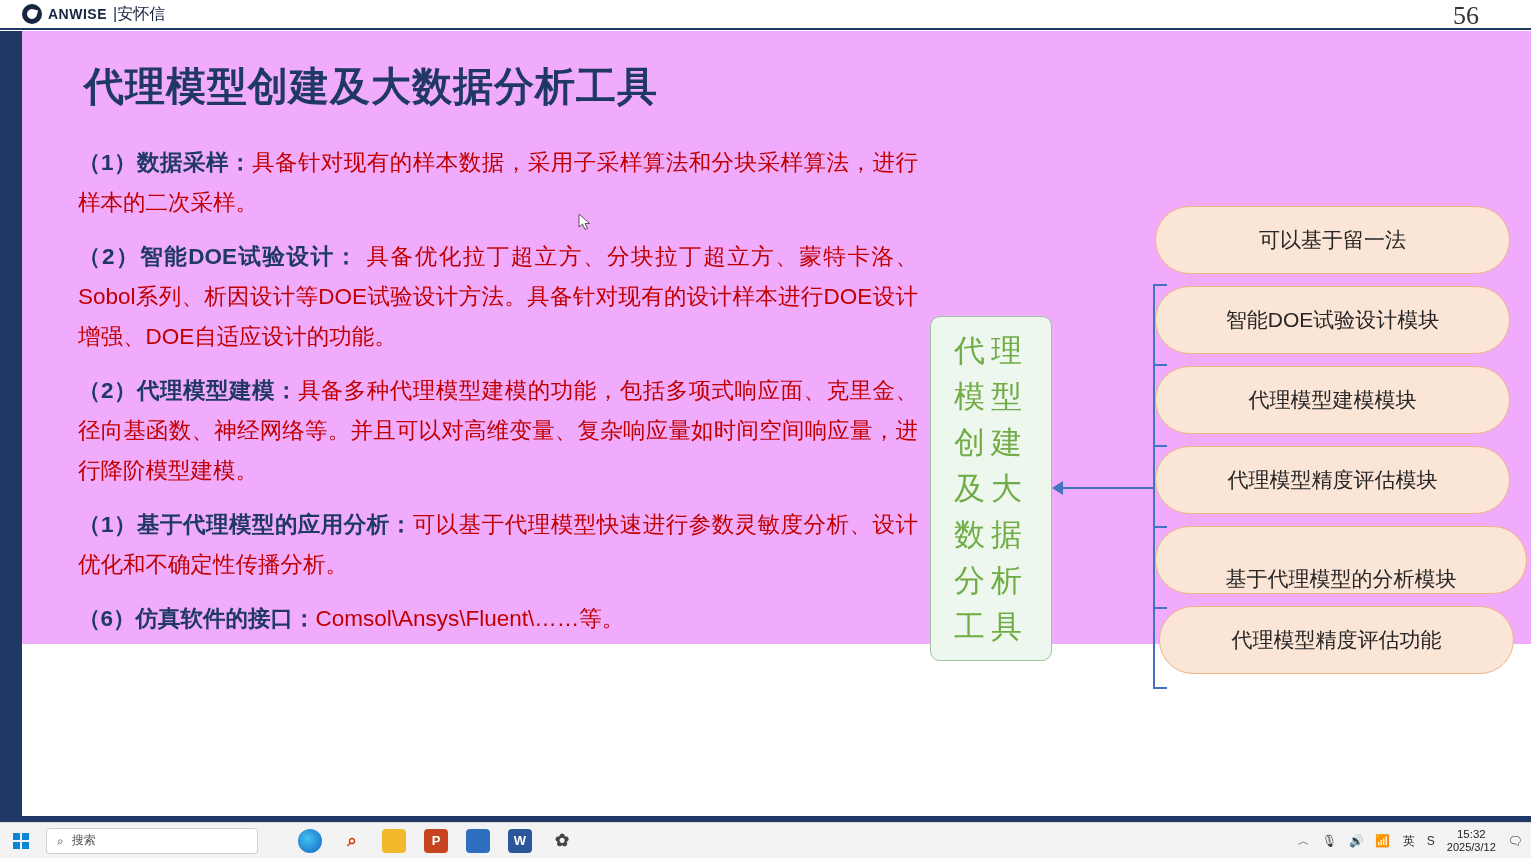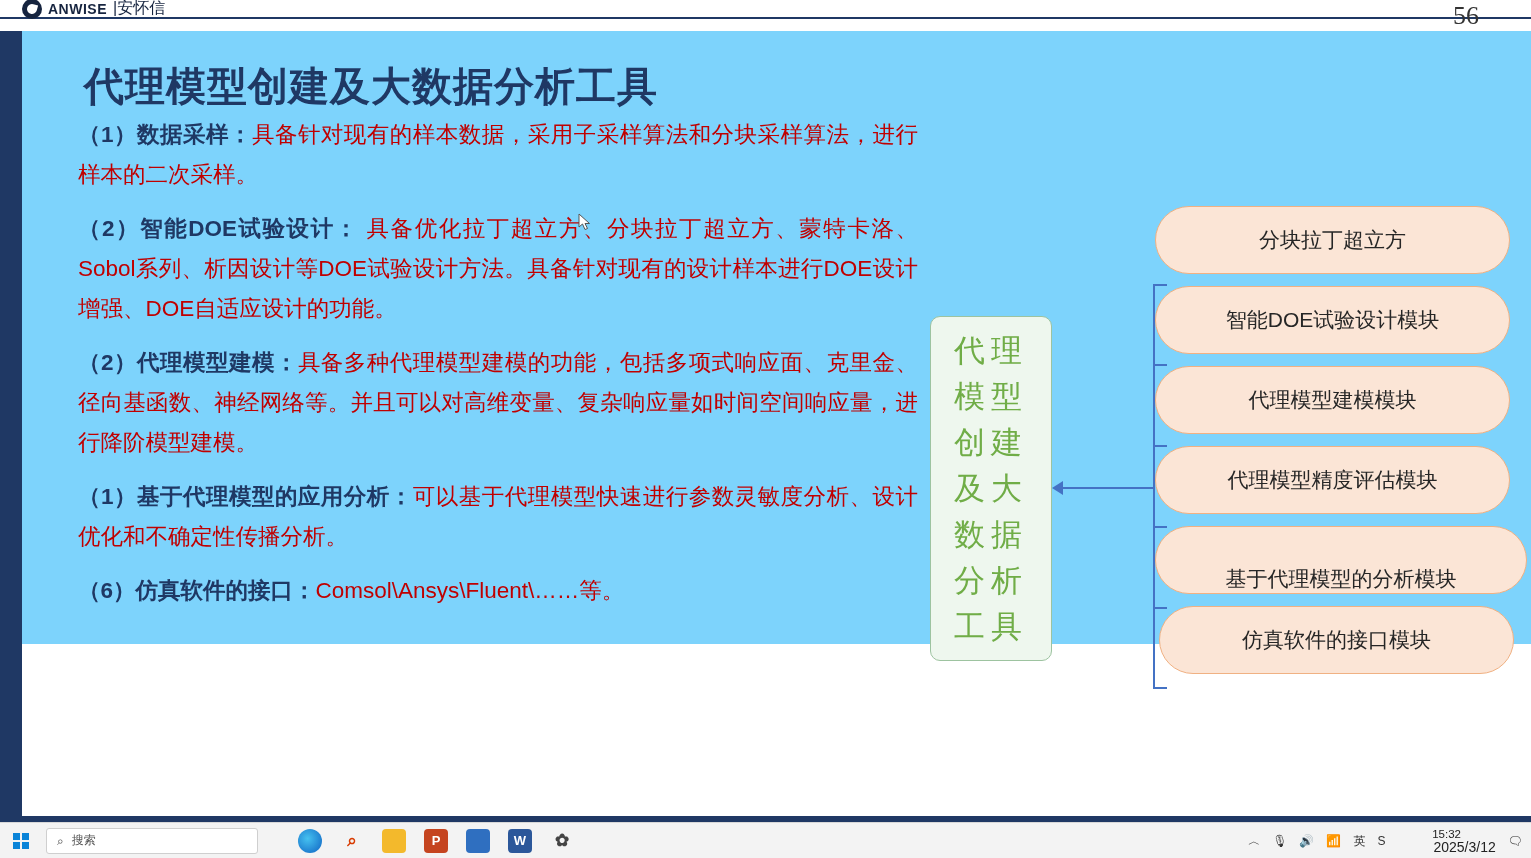--- a/index.html
+++ b/index.html
@@ -11,21 +11,21 @@
   }
   .screen {
     position: relative;
     width: 1531px; height: 858px;
     background: #ffffff;
   }
 
   
   .header {
     position: absolute; left: 0; top: 0;
-    width: 1531px; height: 19px;
+    width: 1531px; height: 30px;
     background: #ffffff;
     border-bottom: 2px solid #1f3864;
     display: flex; align-items: center;
   }
   .logo-wrap {
     display: flex; align-items: center; gap: 6px;
     margin-left: 22px;
   }
   .logo-mark {
     width: 20px; height: 20px; border-radius: 50%;
@@ -63,31 +63,31 @@
   .bottom-rail {
     position: absolute; left: 0; top: 816px;
     width: 1531px; height: 6px;
     background: #1f3864;
   }
 
   
   .slide {
     position: absolute; left: 22px; top: 31px;
     width: 1509px; height: 613px;
-    background: #7dd3fc;
+    background: #f0abfc;
   }
   .slide-title {
     position: absolute; left: 62px; top: 28px;
     font-size: 40px; font-weight: bold;
     color: #1f3864;
     letter-spacing: 1px;
   }
 
   .body-col {
-    position: absolute; left: 56px; top: 84px;
+    position: absolute; left: 56px; top: 112px;
     width: 840px;
   }
   .para {
     font-size: 22.5px;
     line-height: 40px;
     color: #c00000;
     margin-bottom: 14px;
     text-align: justify;
   }
   .para .lead {
@@ -201,21 +201,21 @@
   .ico-chart { background: #2f6fc0; }
   .ico-word { background: #2b579a; }
   .ico-gear { background: transparent; color: #444; font-size: 17px; }
   .tray {
     position: absolute; right: 8px; top: 0; height: 36px;
     display: flex; align-items: center; gap: 12px;
     font-size: 11px; color: #222;
   }
   .tray-ico { font-size: 12px; color: #333; }
   .clock { text-align: center; line-height: 13px; font-size: 11.5px; }
-  .clock div:last-child { font-size: 14px; margin-left: 36px; }
+  .clock div:last-child { font-size: 11px; }
 </style>
 </head>
 <body>
 
 <div class="screen">
 
   <div class="header">
     <div class="logo-wrap">
       <div class="logo-mark"></div>
       <span class="logo-text">ANWISE</span>
@@ -262,36 +262,36 @@
 
       <div class="conn" style="left:251px; top:78px; width:14px; height:2px;"></div>
       <div class="conn" style="left:251px; top:158px; width:14px; height:2px;"></div>
       <div class="conn" style="left:251px; top:239px; width:14px; height:2px;"></div>
       <div class="conn" style="left:251px; top:320px; width:14px; height:2px;"></div>
       <div class="conn" style="left:251px; top:401px; width:14px; height:2px;"></div>
       <div class="conn" style="left:251px; top:481px; width:14px; height:2px;"></div>
 
       <div class="nodes">
         <div class="node n1">
-            <span>分块拉丁超立方</span>
+            <span>可以基于留一法</span>
           </div>
         <div class="node n2">
             <span>智能DOE试验设计模块</span>
           </div>
         <div class="node n3">
             <span>代理模型建模模块</span>
           </div>
         <div class="node n4">
             <span>代理模型精度评估模块</span>
           </div>
         <div class="node n5">
             <span>基于代理模型的分析模块</span>
           </div>
         <div class="node n6">
-            <span>仿真软件的接口模块</span>
+            <span>代理模型精度评估功能</span>
           </div>
       </div>
     </div>
 
     <svg class="cursor" viewBox="0 0 14 18">
       <path d="M1 1 L1 14 L4.5 11 L7 16.5 L9.5 15.5 L7 10.5 L11.5 10.5 Z" fill="#ffffff" stroke="#555555" stroke-width="1"></path>
     </svg>
   </div>
 
   <div class="taskbar">

